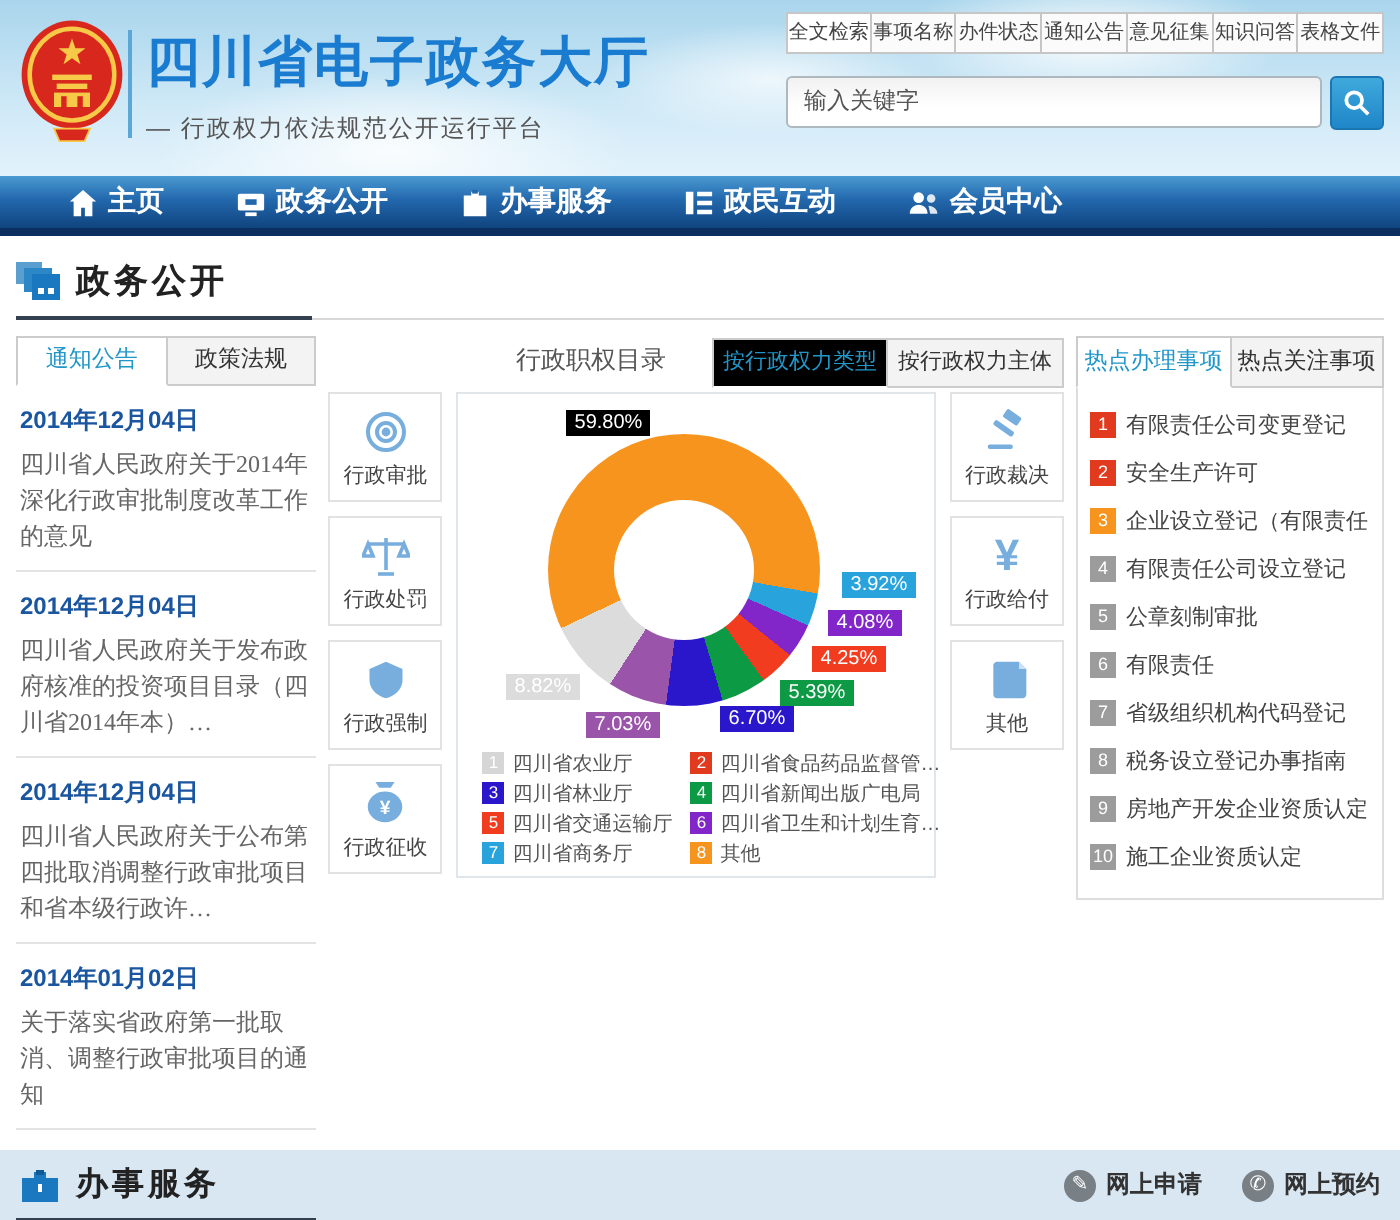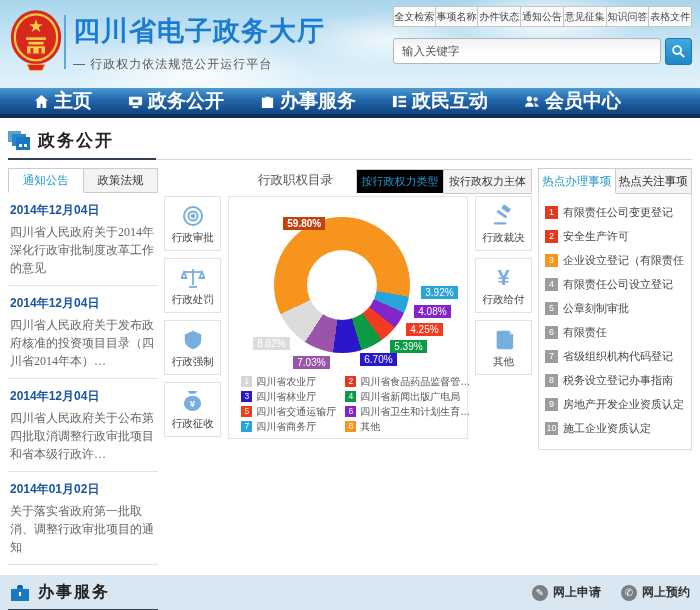--- a/index.html
+++ b/index.html
@@ -30,21 +30,21 @@
   .search-input { flex:1; height:26px; border:1px solid #aeb8bf; border-radius:3px; padding:0 8px;
     font-size:11.5px; color:#333; background:linear-gradient(#f1f1f1,#ffffff 60%); outline:none; }
   .search-input::placeholder { color:#555; }
   .search-btn { width:27px; height:27px; margin-left:4px; border:1px solid #1b76b4; border-radius:3px;
     background:linear-gradient(#3fa9dc,#1f86c8); cursor:pointer; display:flex; align-items:center; justify-content:center; }
 
   
   .navbar { height:30px; display:flex; align-items:center; padding-left:24px; gap:16px;
     background:linear-gradient(180deg,#4a9ad2 0%,#2368ad 45%,#10447f 100%);
     border-bottom:4px solid #0a2e60; }
-  .nav-item { display:flex; gap:5px; color:#fff; font-size:19px; font-weight:bold;
+  .nav-item { display:flex; gap:5px; color:#fff; font-size:14px; font-weight:bold;
     cursor:pointer; padding:0 10px; white-space:nowrap; }
   .nav-ico { display:flex; align-items:center; }
 
   
   .sec-head { margin:11px 8px 0; display:flex; align-items:center; gap:8px; padding-bottom:7px;
     border-bottom:1px solid #d8d8d8; position:relative; }
   .sec-title { font-size:17px; font-weight:bold; color:#222; letter-spacing:2px; }
   .sec-underline { position:absolute; left:0; bottom:-1px; width:148px; height:2px; background:#33404f; }
 
   
@@ -303,21 +303,21 @@
                   <ellipse cx="12" cy="14" rx="9" ry="8" fill="currentColor"></ellipse>
                   <text x="12" y="18" font-size="10" text-anchor="middle" fill="#fff" font-weight="bold">¥</text>
                 </svg>
               </span>
             <span class="pw-label">行政征收</span>
           </div>
         </div>
 
         <div class="chart-box">
           <div class="donut" style="background: conic-gradient(from 100deg, rgb(41, 163, 220) 0deg, rgb(41, 163, 220) 14.112deg, rgb(130, 38, 201) 14.112deg, rgb(130, 38, 201) 28.8deg, rgb(242, 60, 31) 28.8deg, rgb(242, 60, 31) 44.1deg, rgb(12, 154, 68) 44.1deg, rgb(12, 154, 68) 63.504deg, rgb(43, 23, 203) 63.504deg, rgb(43, 23, 203) 87.624deg, rgb(154, 85, 170) 87.624deg, rgb(154, 85, 170) 112.932deg, rgb(220, 220, 220) 112.932deg, rgb(220, 220, 220) 144.684deg, rgb(246, 148, 30) 144.684deg, rgb(246, 148, 30) 359.964deg);"></div>
-          <span class="plabel" style="left: 54px; top: 20px; background-color: #c2410c; font-weight: bold;">59.80%</span>
+          <span class="plabel" style="left: 54px; top: 8px; background-color: #000000;">59.80%</span>
           <span class="plabel" style="left: 192px; top: 89px; background-color: rgb(41, 163, 220);">3.92%</span>
           <span class="plabel" style="left: 185px; top: 108px; background-color: rgb(130, 38, 201);">4.08%</span>
           <span class="plabel" style="left: 177px; top: 126px; background-color: rgb(242, 60, 31);">4.25%</span>
           <span class="plabel" style="left: 161px; top: 143px; background-color: rgb(12, 154, 68);">5.39%</span>
           <span class="plabel" style="left: 131px; top: 156px; background-color: rgb(43, 23, 203);">6.70%</span>
           <span class="plabel" style="left: 64px; top: 159px; background-color: rgb(154, 85, 170);">7.03%</span>
           <span class="plabel" style="left: 24px; top: 140px; background-color: rgb(220, 220, 220);">8.82%</span>
           <div class="legend">
             <div class="leg-item">
                 <span class="leg-num" style="background-color: rgb(214, 214, 214);">1</span>

